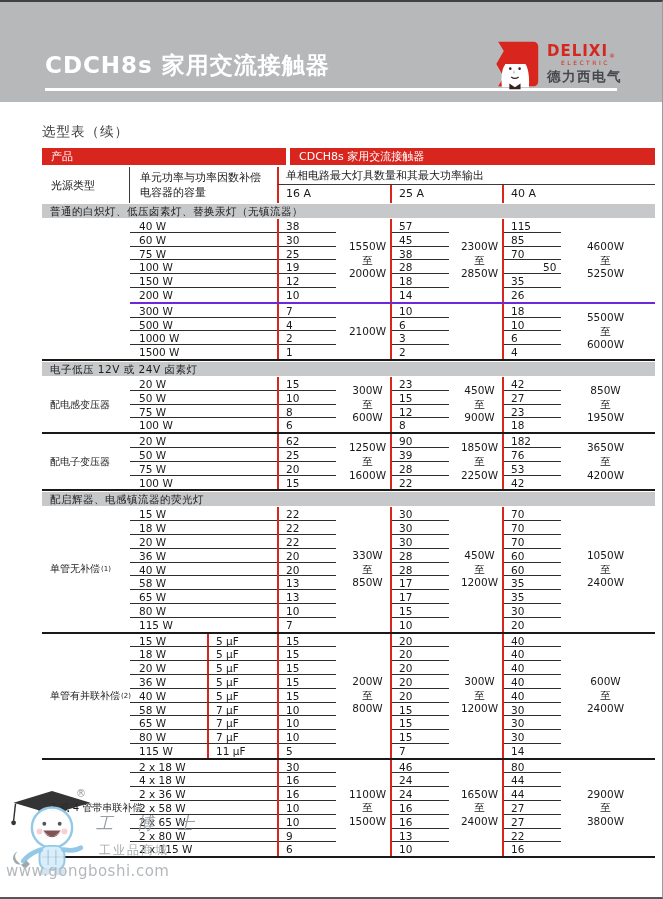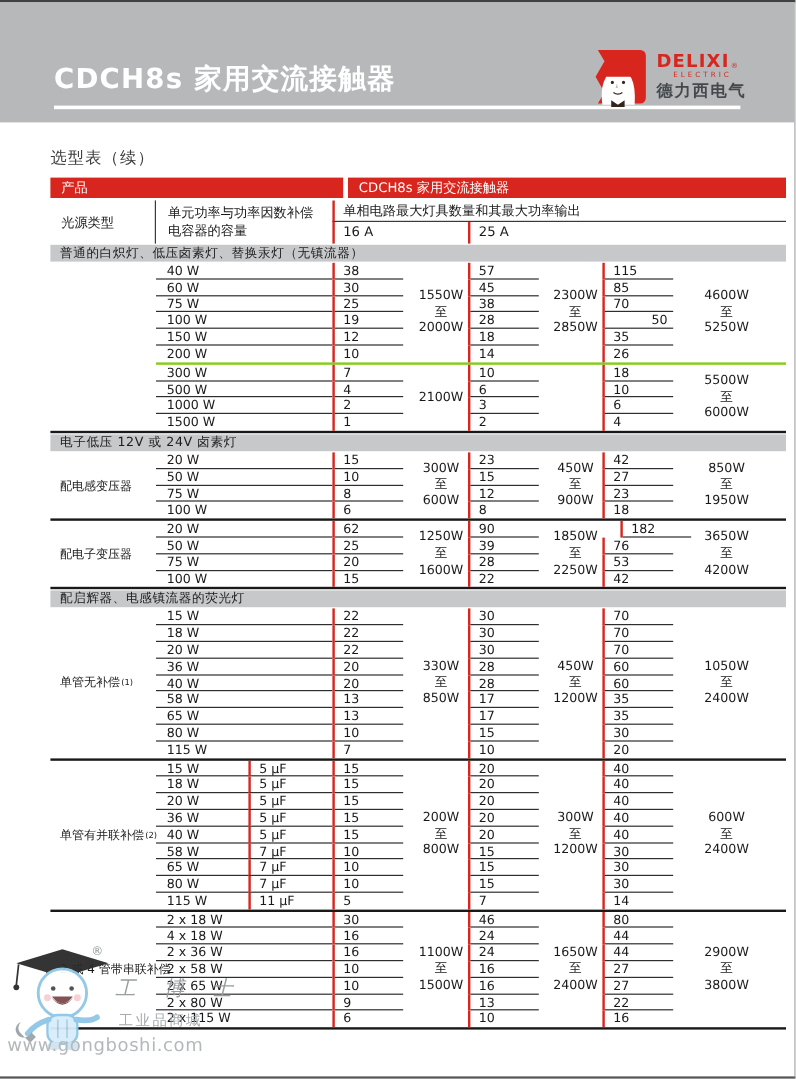--- a/index.html
+++ b/index.html
@@ -44,21 +44,21 @@
   
   .secbar { height:14px; background:#c7c8ca; font-size:10.5px; line-height:14px; padding-left:8px; margin:1px 0; color:#1c1c1c; letter-spacing:.5px; }
   
   .group { display:flex; border-bottom:2px solid #191919; }
   .glabel { width:88px; flex:none; display:flex; align-items:center; padding-left:8px; font-size:10px; white-space:nowrap; }
   .glabel sup { font-size:7px; margin-left:1px; }
   .gblocks { flex:1; display:flex; flex-direction:column; }
   .block { display:grid; grid-auto-rows:13.8px; }
   .block.nouf { grid-template-columns:147px 68px 45px 67px 45px 70px 83px; }
   .block.uf   { grid-template-columns:77px 70px 68px 45px 67px 45px 70px 83px; }
-  .block + .block { border-top:2px solid #84cc16; }
+  .block + .block { border-top:2px solid #6d28d9; }
   .cellt { font-size:10.5px; line-height:13px; color:#191919; }
   .c-watt { border-bottom:1px solid #2e2e2e; padding:1px 0 0 9px; }
   .c-watt.last { border-bottom:none; }
   .c-uf { border-left:2px solid #d8261f; border-bottom:1px solid #2e2e2e; padding:1px 0 0 7px; }
   .c-uf.last { border-bottom:none; }
   .c-cnt { border-left:2px solid #d8261f; padding:1px 0 0 7px; position:relative; }
   .c-cnt::after { content:""; position:absolute; left:0; bottom:0; width:57px; height:1px; background:#2e2e2e; }
   .c-cnt.last::after { display:none; }
   .c-pow { display:flex; flex-direction:column; justify-content:center; align-items:center; font-size:10.5px; line-height:1.3; color:#191919; }
   .c-pow.p40 { padding-right:16px; }
@@ -110,20 +110,21 @@
       <div class="red-cell red-right">CDCH8s 家用交流接触器</div>
     </div>
     <div class="head2">
       <div class="h-light">光源类型</div>
       <div class="h-unit">单元功率与功率因数补偿电容器的容量</div>
       <div class="h-right">
         <div class="h-max">单相电路最大灯具数量和其最大功率输出</div>
         <div class="h-currents">
           <div class="h-cur">16 A</div>
           <div class="h-cur">25 A</div>
+          <div class="h-cur">40 A</div>
         </div>
       </div>
     </div>
     <div id="tbody">
         <div class="secbar">普通的白炽灯、低压卤素灯、替换汞灯（无镇流器）</div>
         <div class="group">
           <div class="glabel"></div>
           <div class="gblocks">
             <div class="block nouf">
               <div class="cellt c-watt" style="grid-area: 1 / 1;">40 W</div>
@@ -233,21 +234,21 @@
             </div>
           </div>
         </div>
         <div class="group">
           <div class="glabel">配电子变压器</div>
           <div class="gblocks">
             <div class="block nouf">
               <div class="cellt c-watt" style="grid-area: 1 / 1;">20 W</div>
               <div class="cellt c-cnt" style="grid-area: 1 / 2;">62</div>
               <div class="cellt c-cnt" style="grid-area: 1 / 4;">90</div>
-              <div class="cellt c-cnt" style="grid-area: 1 / 6; margin-left: 15px;">182</div>
+              <div class="cellt c-cnt" style="grid-area: 1 / 6;">182</div>
               <div class="cellt c-watt" style="grid-area: 2 / 1;">50 W</div>
               <div class="cellt c-cnt" style="grid-area: 2 / 2;">25</div>
               <div class="cellt c-cnt" style="grid-area: 2 / 4;">39</div>
               <div class="cellt c-cnt" style="grid-area: 2 / 6;">76</div>
               <div class="cellt c-watt" style="grid-area: 3 / 1;">75 W</div>
               <div class="cellt c-cnt" style="grid-area: 3 / 2;">20</div>
               <div class="cellt c-cnt" style="grid-area: 3 / 4;">28</div>
               <div class="cellt c-cnt" style="grid-area: 3 / 6;">53</div>
               <div class="cellt c-watt last" style="grid-area: 4 / 1;">100 W</div>
               <div class="cellt c-cnt last" style="grid-area: 4 / 2;">15</div>

